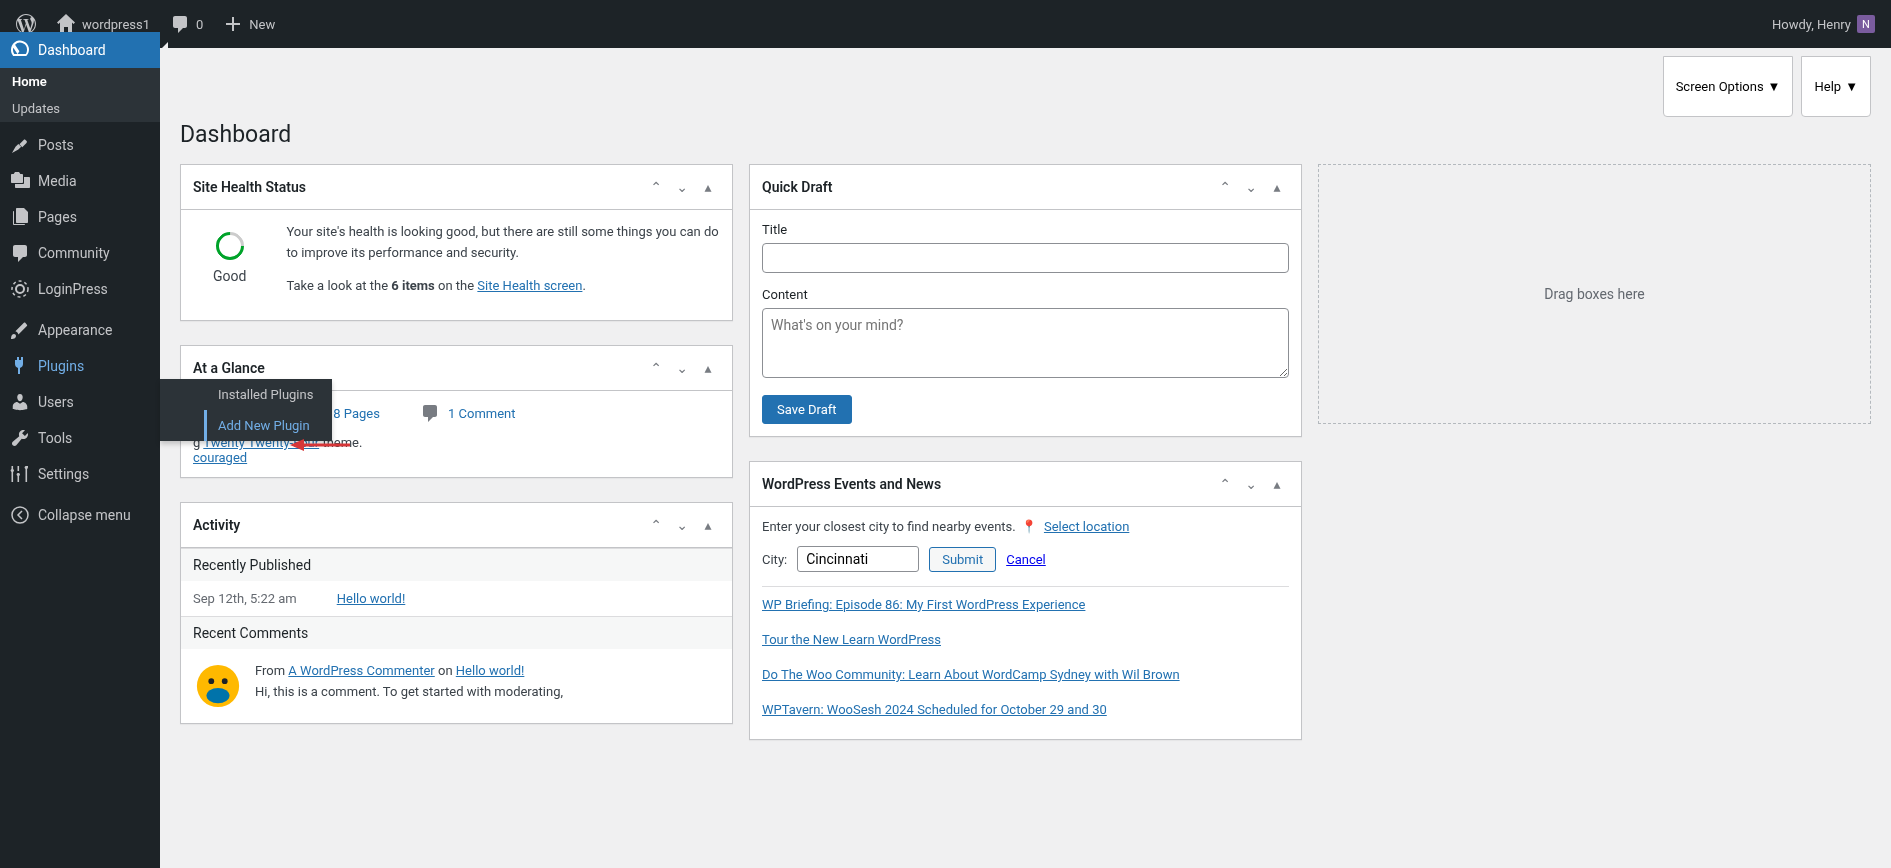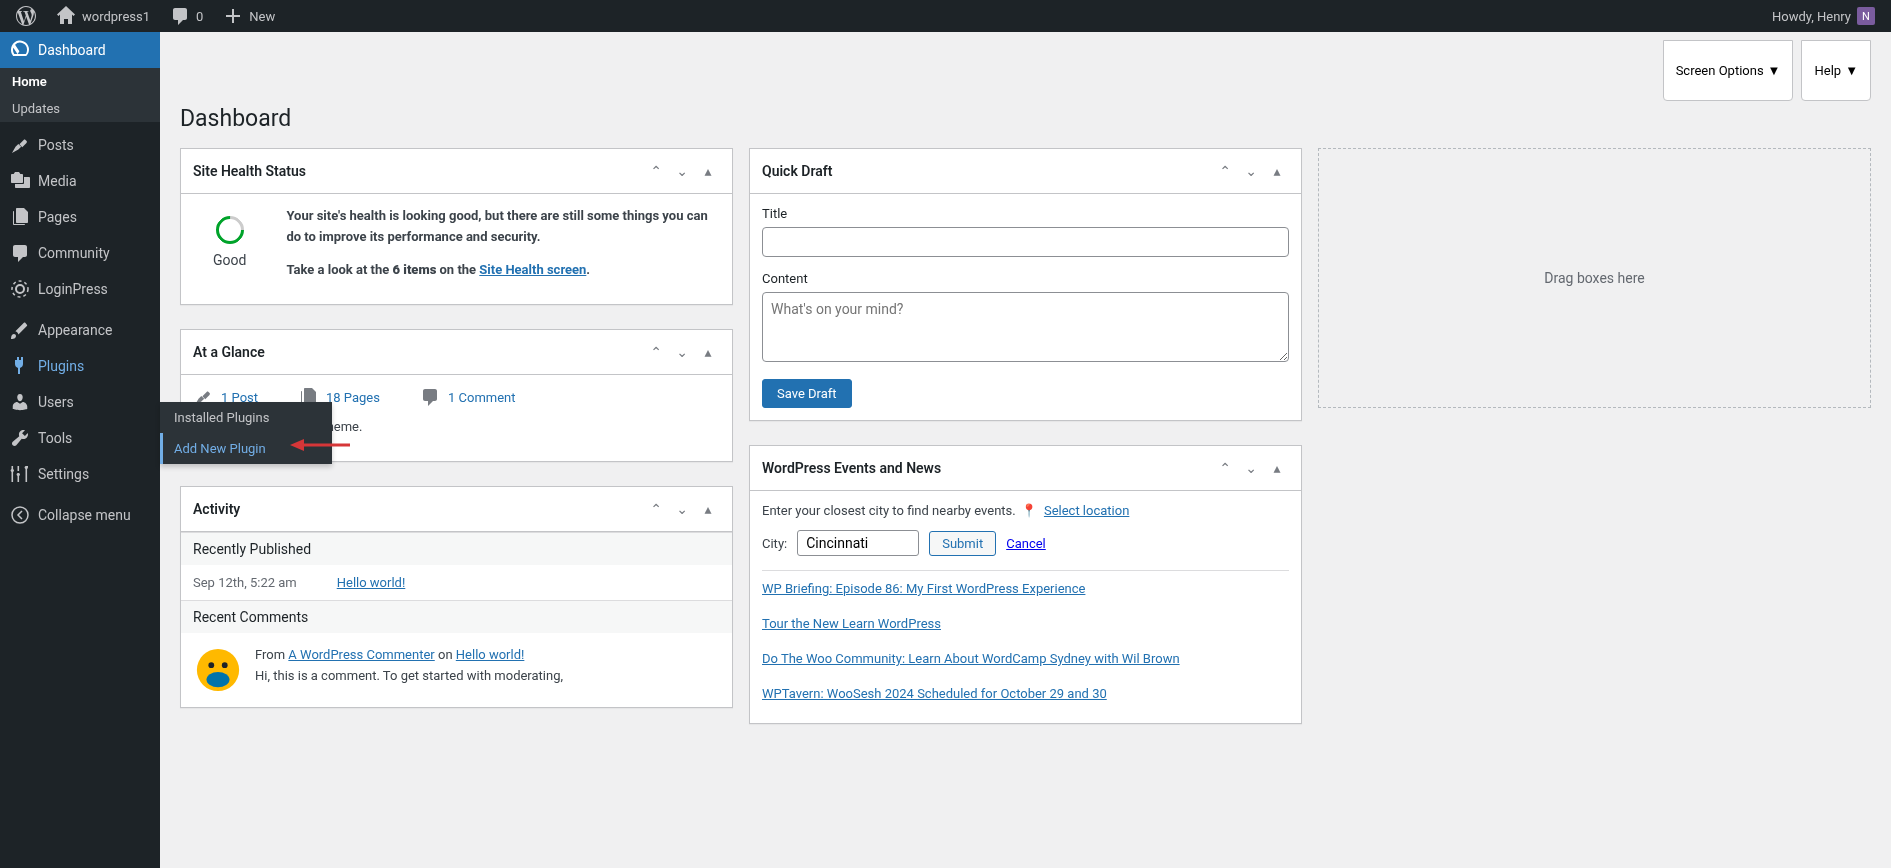--- a/index.html
+++ b/index.html
@@ -1,39 +1,39 @@
 <!DOCTYPE html>
 <html><head>
 <meta charset="utf-8">
 <style>
 * { margin: 0; padding: 0; box-sizing: border-box; font-family: -apple-system, BlinkMacSystemFont, "Segoe UI", Roboto, sans-serif; }
 body { background: #f0f0f1; overflow-x: hidden; }
 
 
-.admin-bar { height: 32px; background: #1d2327; color: #c3c4c7; display: flex; align-items: center; padding: 0 8px; font-size: 13px; justify-content: space-between; }
+.admin-bar { height: 48px; background: #1d2327; color: #c3c4c7; display: flex; align-items: center; padding: 0 8px; font-size: 13px; justify-content: space-between; }
 .admin-bar-left, .admin-bar-right { display: flex; align-items: center; gap: 4px; }
 .admin-bar-item { display: flex; align-items: center; gap: 6px; padding: 0 8px; height: 32px; cursor: pointer; color: #c3c4c7; }
 .admin-bar-item svg { width: 20px; height: 20px; fill: currentColor; }
 .avatar-mini { width: 18px; height: 18px; background: #7a5c9e; color: #fff; font-size: 11px; display: inline-flex; align-items: center; justify-content: center; border-radius: 2px; }
 
 
 .sidebar { position: fixed; top: 32px; left: 0; width: 160px; bottom: 0; background: #1d2327; color: #c3c4c7; font-size: 14px; }
 .menu-item { display: flex; align-items: center; gap: 8px; padding: 8px 10px; cursor: pointer; color: #c3c4c7; position: relative; }
 .menu-item.current { background: #2271b1; color: #fff; }
 .menu-item.current::after { content: ""; position: absolute; right: -8px; top: 50%; transform: translateY(-50%); border: 8px solid transparent; border-right-color: #f0f0f1; }
 .menu-item svg { width: 20px; height: 20px; fill: currentColor; flex-shrink: 0; }
 .menu-item.highlighted { border: 3px solid #d63638; margin: 2px 0; }
 .submenu { background: #2c3338; }
 .submenu-item { padding: 6px 12px; font-size: 13px; color: #c3c4c7; cursor: pointer; }
 .submenu-item.bold { font-weight: 600; color: #fff; }
 .menu-sep { height: 5px; }
 .menu-item.active-hover { color: #72aee6; }
 
 
-.flyout { position: absolute; left: 160px; top: 402px; background: #2c3338; width: 172px; box-shadow: 0 3px 5px rgba(0,0,0,.2); z-index: 20; }
+.flyout { position: absolute; left: 160px; top: 379px; background: #2c3338; width: 172px; box-shadow: 0 3px 5px rgba(0,0,0,.2); z-index: 20; padding-left: 44px; }
 .flyout-item { padding: 8px 14px; font-size: 13px; color: #c3c4c7; cursor: pointer; }
 .flyout-item.active { color: #72aee6; border-left: 3px solid #72aee6; padding-left: 11px; }
 
 
 .arrow-annot { position: absolute; left: 290px; top: 435px; z-index: 30; pointer-events: none; }
 .arrow-annot svg { width: 60px; height: 20px; }
 
 
 .main { margin-left: 160px; padding: 0 20px 20px; }
 .top-controls { display: flex; justify-content: flex-end; gap: 8px; padding: 8px 0 0; }
@@ -48,21 +48,21 @@
 .postbox-header h2 { font-size: 14px; font-weight: 600; color: #1d2327; }
 .handle-actions { display: flex; gap: 2px; }
 .handle-actions span { width: 24px; height: 24px; display: inline-flex; align-items: center; justify-content: center; color: #787c82; cursor: pointer; font-size: 14px; }
 .postbox-inside { padding: 12px; font-size: 13px; color: #3c434a; }
 
 .site-health-body { display: flex; gap: 20px; align-items: flex-start; }
 .health-indicator { text-align: center; padding: 10px 20px; }
 .health-circle { width: 28px; height: 28px; border: 3px solid #ccc; border-right-color: #00a32a; border-bottom-color: #00a32a; border-left-color: #00a32a; border-radius: 50%; margin: 0 auto 8px; transform: rotate(45deg); }
 .health-label { font-size: 14px; color: #3c434a; }
 .health-desc { flex: 1; line-height: 1.6; }
-.health-desc p { margin-bottom: 12px; font-weight: bold; }
+.health-desc p { margin-bottom: 12px; }
 .health-desc a { color: #2271b1; text-decoration: underline; }
 
 .glance-list { display: flex; flex-wrap: wrap; gap: 8px 40px; margin-bottom: 12px; }
 .glance-item { display: flex; align-items: center; gap: 8px; color: #2271b1; }
 .glance-item svg { width: 20px; height: 20px; fill: #787c82; }
 .glance-text { color: #3c434a; }
 .glance-text a { color: #2271b1; text-decoration: underline; }
 
 .activity-section h3 { font-size: 14px; font-weight: 400; color: #1d2327; padding: 8px 12px; background: #f6f7f7; border-top: 1px solid #dcdcde; }
 .activity-row { display: flex; gap: 40px; padding: 10px 12px; font-size: 13px; }

